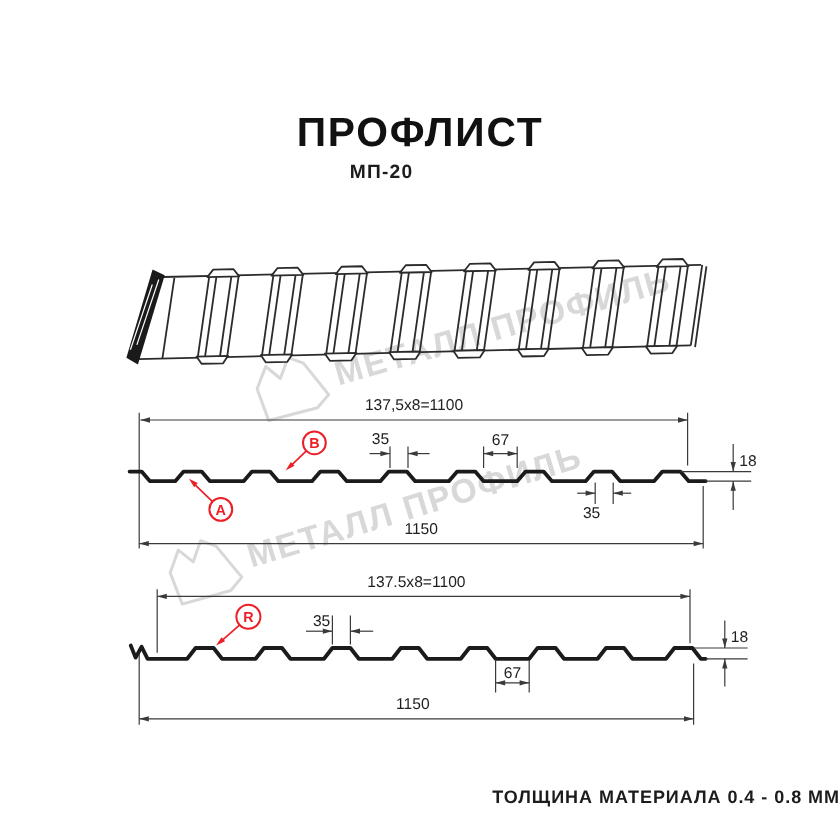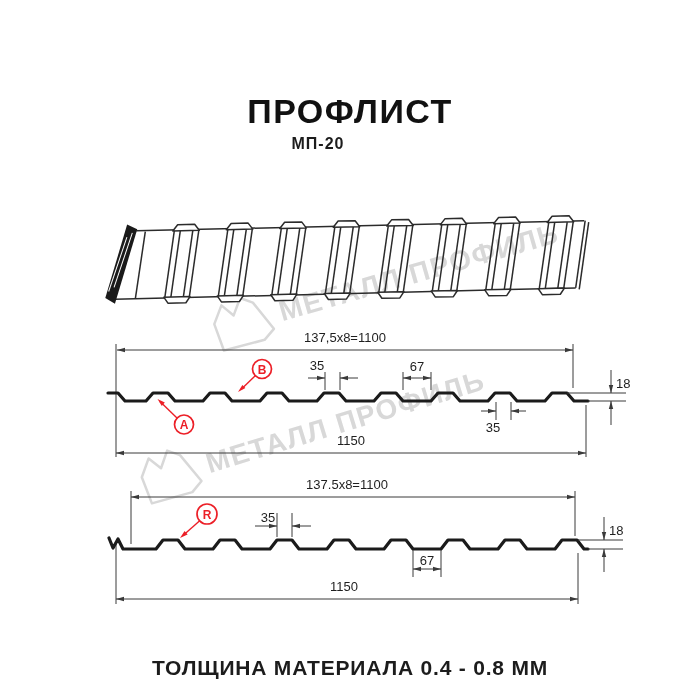--- a/index.html
+++ b/index.html
@@ -10,22 +10,22 @@
   }
   .title{
     position:absolute;top:56px;left:0;width:700px;text-align:center;
     font-size:34px;font-weight:800;letter-spacing:1.5px;color:#111;
   }
   .subtitle{
     position:absolute;top:99px;left:0;width:636px;text-align:center;
     font-size:16px;font-weight:700;letter-spacing:1px;color:#1c1c1c;
   }
   .footer{
-    position:absolute;top:620px;left:0;width:700px;text-align:center;
-    font-size:21px;font-weight:700;letter-spacing:0.8px;color:#1c1c1c;
+    position:absolute;top:620px;left:0;width:700px;text-align:right;
+    font-size:15px;font-weight:700;letter-spacing:0.8px;color:#1c1c1c;
   }
   svg text{font-family:"Liberation Sans", sans-serif;}
   .dim-text{font-size:13px;fill:#1f1f1f;}
   .dim-line{stroke:#3a3a3a;stroke-width:1;fill:none;}
   .dim-arrow{fill:#3a3a3a;stroke:none;}
   .profile{stroke:#1b1b1b;stroke-width:3.2;fill:none;stroke-linejoin:round;stroke-linecap:round;}
   .p3d{stroke:#2b2b2b;stroke-width:1.5;fill:none;stroke-linejoin:round;}
   .p3d-cap{stroke:#2b2b2b;stroke-width:1.5;fill:#ffffff;stroke-linejoin:round;}
   .red-ln{stroke:#ec1f27;stroke-width:1.4;fill:none;}
   .red-circ{stroke:#ec1f27;stroke-width:1.7;fill:none;}

